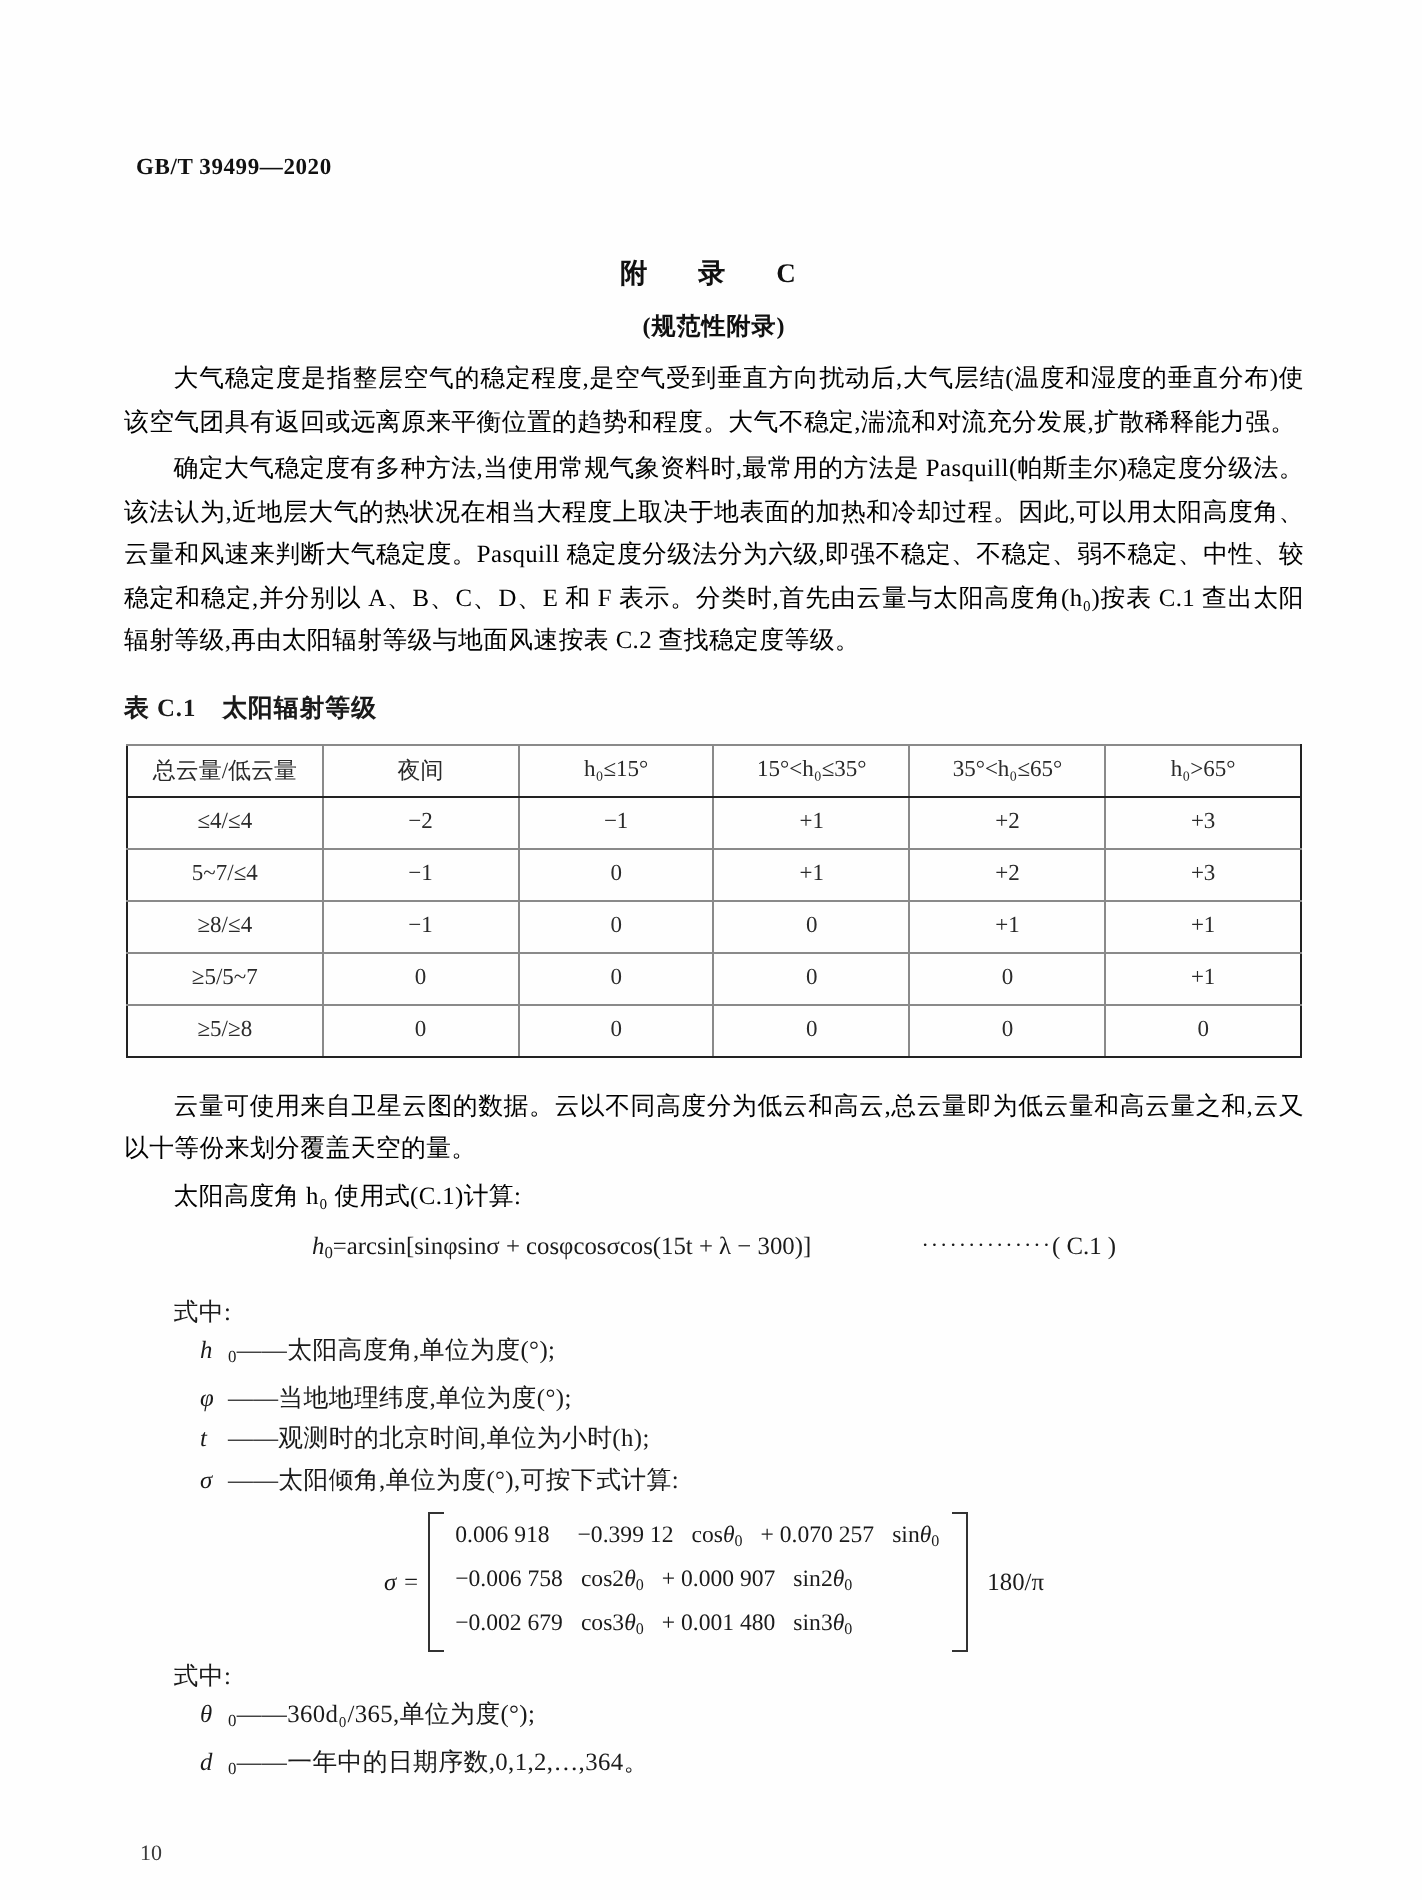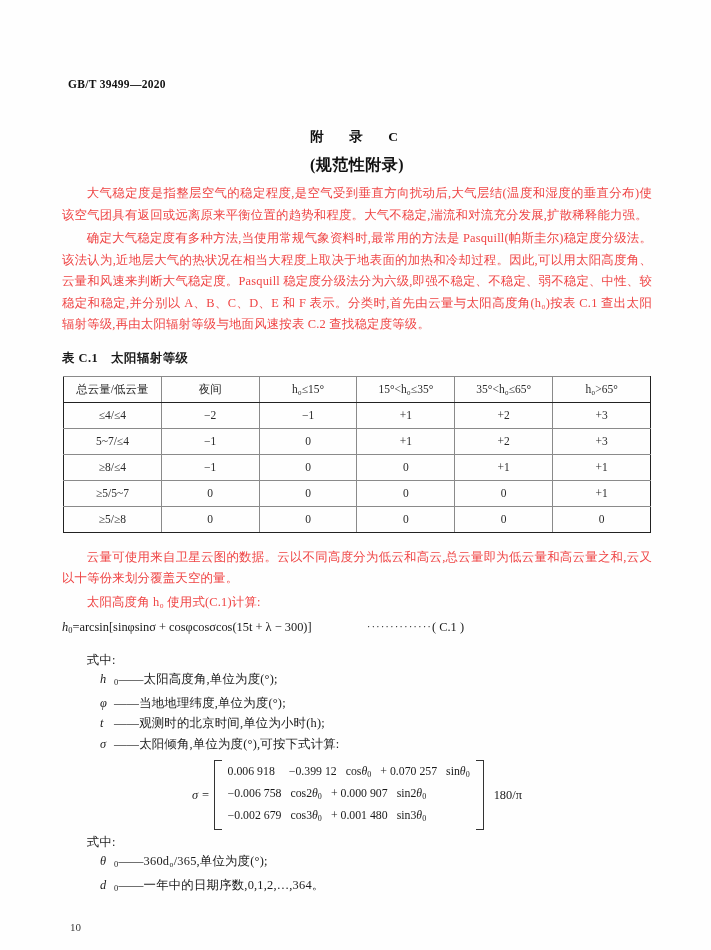--- a/index.html
+++ b/index.html
@@ -43,42 +43,42 @@
   .annex-title {
     text-align: center;
     font-weight: bold;
     font-size: 13.5px;
     letter-spacing: 6px;
     margin-bottom: 9px;
     color: #111;
   }
   .annex-sub {
     text-align: center;
-    font-size: 16px;
+    font-size: 12px;
     font-weight: bold;
     margin-bottom: 7px;
     letter-spacing: 0.5px;
     color: #111;
   }
   .annex-name {
     text-align: center;
     font-size: 13px;
     font-weight: bold;
     letter-spacing: 1px;
     margin-bottom: 14px;
     color: #111;
   }
   p.body-text {
     margin: 0 0 2px 0;
     font-size: 12.4px;
     line-height: 21.5px;
     text-align: justify;
     text-indent: 2em;
     letter-spacing: 0.2px;
-    color: #ef4444;
+    color: #000000;
   }
   .table-caption {
     text-align: left;
     font-size: 12.4px;
     font-weight: bold;
     margin: 14px 0 9px 0;
     letter-spacing: 0.5px;
   }
   table.sr {
     border-collapse: collapse;
@@ -96,21 +96,21 @@
     color: #2a2a2a;
     padding: 0;
   }
   table.sr .outer-top td { border-top: 1.6px solid #222; }
   table.sr tr.hdr2 td { border-bottom: 1.6px solid #222; }
   table.sr tr.last td { border-bottom: 1.6px solid #222; }
   table.sr td.edge-l { border-left: 1.6px solid #222; }
   table.sr td.edge-r { border-right: 1.6px solid #222; }
   .math-line {
     font-size: 12.4px;
-    text-align: left;
+    text-align: center;
     margin: 7px 0 17px 0;
     font-family: "Liberation Serif", serif;
     position: relative;
   }
   .math-eq {
     display: inline-block;
   }
   .dots {
     display: inline-block;
     margin-left: 52px;

